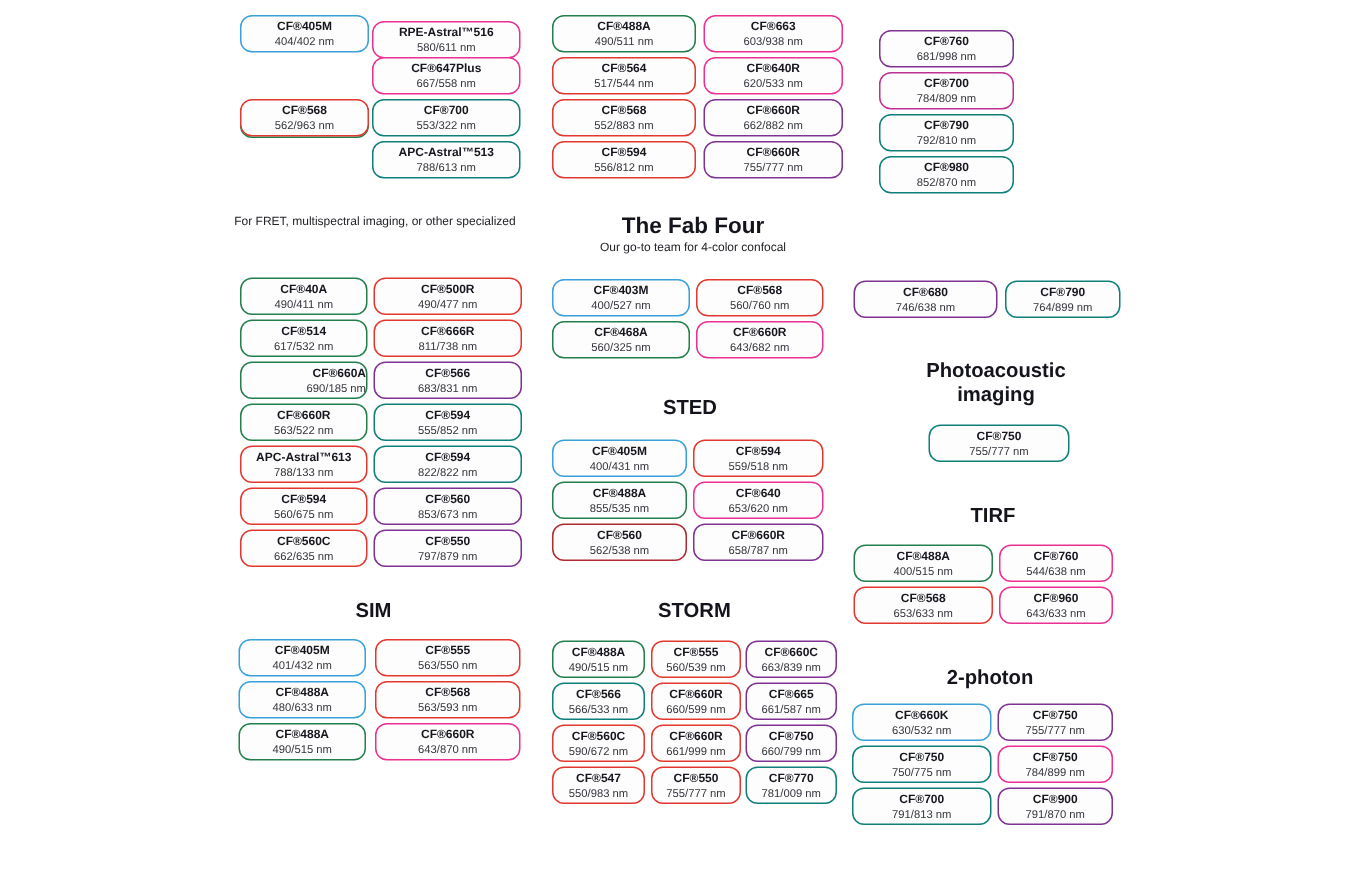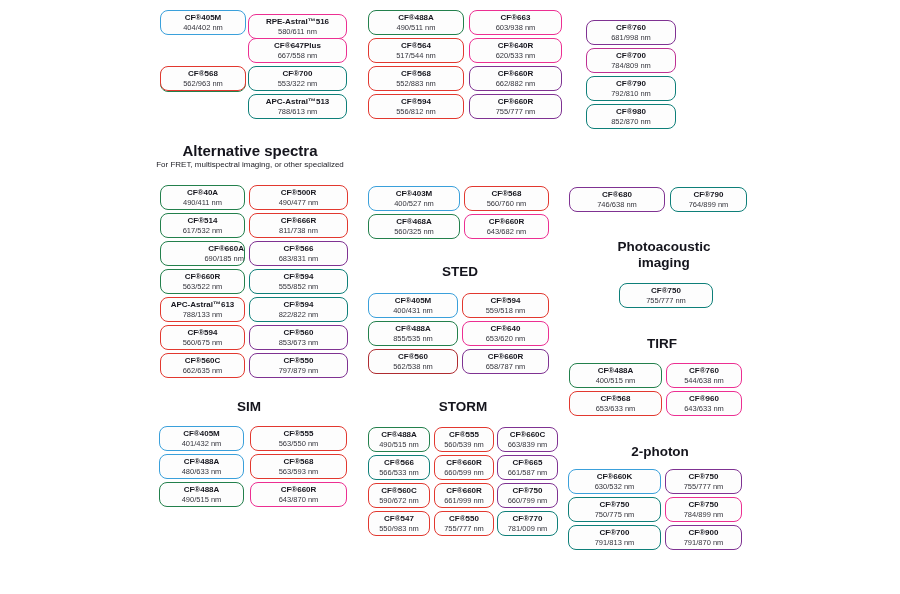--- a/index.html
+++ b/index.html
@@ -29,22 +29,25 @@
   .hd-sim   { left:249px; top:398px; }
   .hd-storm { left:463px; top:398px; }
   .hd-2p    { left:660px; top:443px; }
 </style>
 </head>
 <body>
 
 <div class="canvas">
 
   <div class="hd hd-alt">
-    <div class="hd-title">Alternative spectra</div>
     <div class="hd-sub">For FRET, multispectral imaging, or other specialized</div>
+  </div>
+  <div class="hd hd-fab">
+    <div class="hd-title">The Fab Four</div>
+    <div class="hd-sub">Our go-to team for 4-color confocal</div>
   </div>
   <div class="hd hd-sm hd-sted">
     <div class="hd-title">STED</div>
   </div>
   <div class="hd hd-pa">
     <div class="hd-title">Photoacoustic imaging</div>
   </div>
   <div class="hd hd-sm hd-tirf">
     <div class="hd-title">TIRF</div>
   </div>

